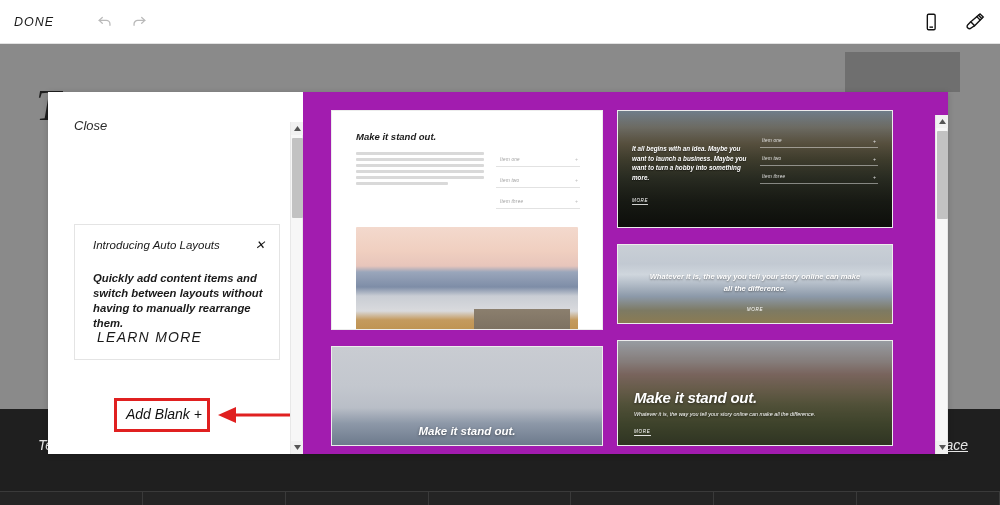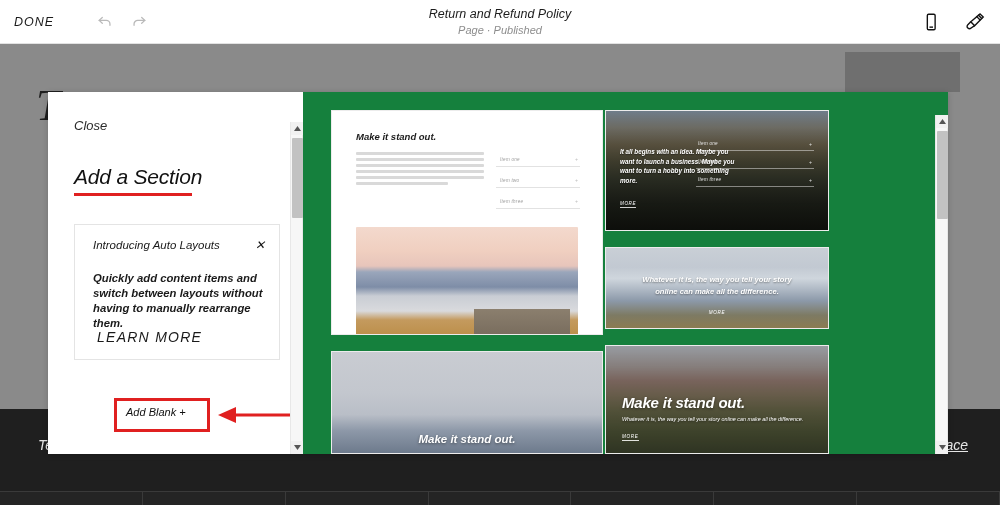--- a/index.html
+++ b/index.html
@@ -104,21 +104,21 @@
   }
   .promo-more {
     position: absolute; left: 22px; bottom: 14px;
     font-size: 14px; letter-spacing: .09em; color: #1a1a1a; cursor: pointer;
   }
   .add-blank-box {
     position: absolute; left: 66px; top: 306px; width: 96px; height: 34px;
     border: 3px solid #e02020; pointer-events: none;
   }
   .add-blank-label {
-    position: absolute; left: 78px; top: 314px; font-size: 11px; color: #111;
+    position: absolute; left: 78px; top: 314px; font-size: 14px; color: #111;
     cursor: pointer; white-space: nowrap;
   }
   .anno-arrow { position: absolute; left: 168px; top: 308px; width: 110px; height: 30px; }
 
   
   .scrollbar {
     position: absolute; width: 13px; background: #f7f7f7;
     border-left: 1px solid #e8e8e8; border-right: 1px solid #e8e8e8;
   }
   .sb-left { left: 242px; top: 30px; height: 332px; }
@@ -130,26 +130,26 @@
   }
   .sb-btn.up { top: 0; } .sb-btn.down { bottom: 0; }
   .sb-btn svg { display: block; }
   .sb-thumb {
     position: absolute; left: 1px; width: 11px; background: #c2c2c2;
     border-radius: 1px; cursor: pointer;
   }
 
   
   .templates {
-    flex: 1; height: 100%; background: #15803d; position: relative;
-    display: flex; gap: 2px; padding: 18px 22px 0 28px;
+    flex: 1; height: 100%; background: #a21caf; position: relative;
+    display: flex; gap: 14px; padding: 18px 22px 8px 28px;
   }
   .tcol { display: flex; flex-direction: column; gap: 16px; }
   .tcol.mid { width: 272px; }
-  .tcol.right { width: 224px; }
+  .tcol.right { width: 276px; }
 
   .tcard {
     border: 1px solid #ececec; background: #fff; position: relative; overflow: hidden;
   }
   .tcard.plain { padding: 14px 14px 16px 14px; height: 258px; }
 
   
   .c1-title { font-size: 9.5px; color: #1b1b1b; font-weight: 700; margin: 6px 0 0 10px; }
   .c1-row { display: flex; margin-top: 10px; padding: 0 8px 0 10px; gap: 12px; }
   .c1-para { width: 128px; }
@@ -260,24 +260,20 @@
           <path d="M7 5 L3.5 8.2 L7 11.4" stroke-linecap="round" stroke-linejoin="round"></path>
           <path d="M3.5 8.2 H11.5 a4 4 0 0 1 4 4 v1.5" stroke-linecap="round"></path>
         </svg>
       </span>
       <span class="arrow-ico">
         <svg viewBox="0 0 20 20" fill="none" stroke="currentColor" stroke-width="1.4">
           <path d="M13 5 L16.5 8.2 L13 11.4" stroke-linecap="round" stroke-linejoin="round"></path>
           <path d="M16.5 8.2 H8.5 a4 4 0 0 0 -4 4 v1.5" stroke-linecap="round"></path>
         </svg>
       </span>
-    </div>
-    <div class="title-block">
-      <div class="page-title">Return and Refund Policy</div>
-      <div class="page-sub">Page · Published</div>
     </div>
     <div class="top-right">
       <span class="top-ico">
         <svg viewBox="0 0 24 24" fill="none" stroke="currentColor" stroke-width="1.5">
           <rect x="8" y="3.5" width="8.5" height="17" rx="1.4"></rect>
           <line x1="10.3" y1="17.6" x2="14.2" y2="17.6"></line>
         </svg>
       </span>
       <span class="top-ico">
         <svg viewBox="0 0 24 24" fill="none" stroke="currentColor" stroke-width="1.5">
@@ -310,24 +306,20 @@
           <span></span>
       </div>
     </div>
   </div>
 
   <div class="modal">
 
     <div class="left-panel">
       <div class="close-link">Close</div>
 
-      <div class="panel-heading">
-        <span>Add a Section</span>
-        <span class="red-underline"></span>
-      </div>
 
       <div class="promo-card">
         <div class="promo-head">
           <span>Introducing Auto Layouts</span>
           <span class="promo-x">✕</span>
         </div>
         <div class="promo-body">Quickly add content items and switch between layouts without having to manually rearrange them.</div>
         <div class="promo-more">LEARN MORE</div>
       </div>
 

